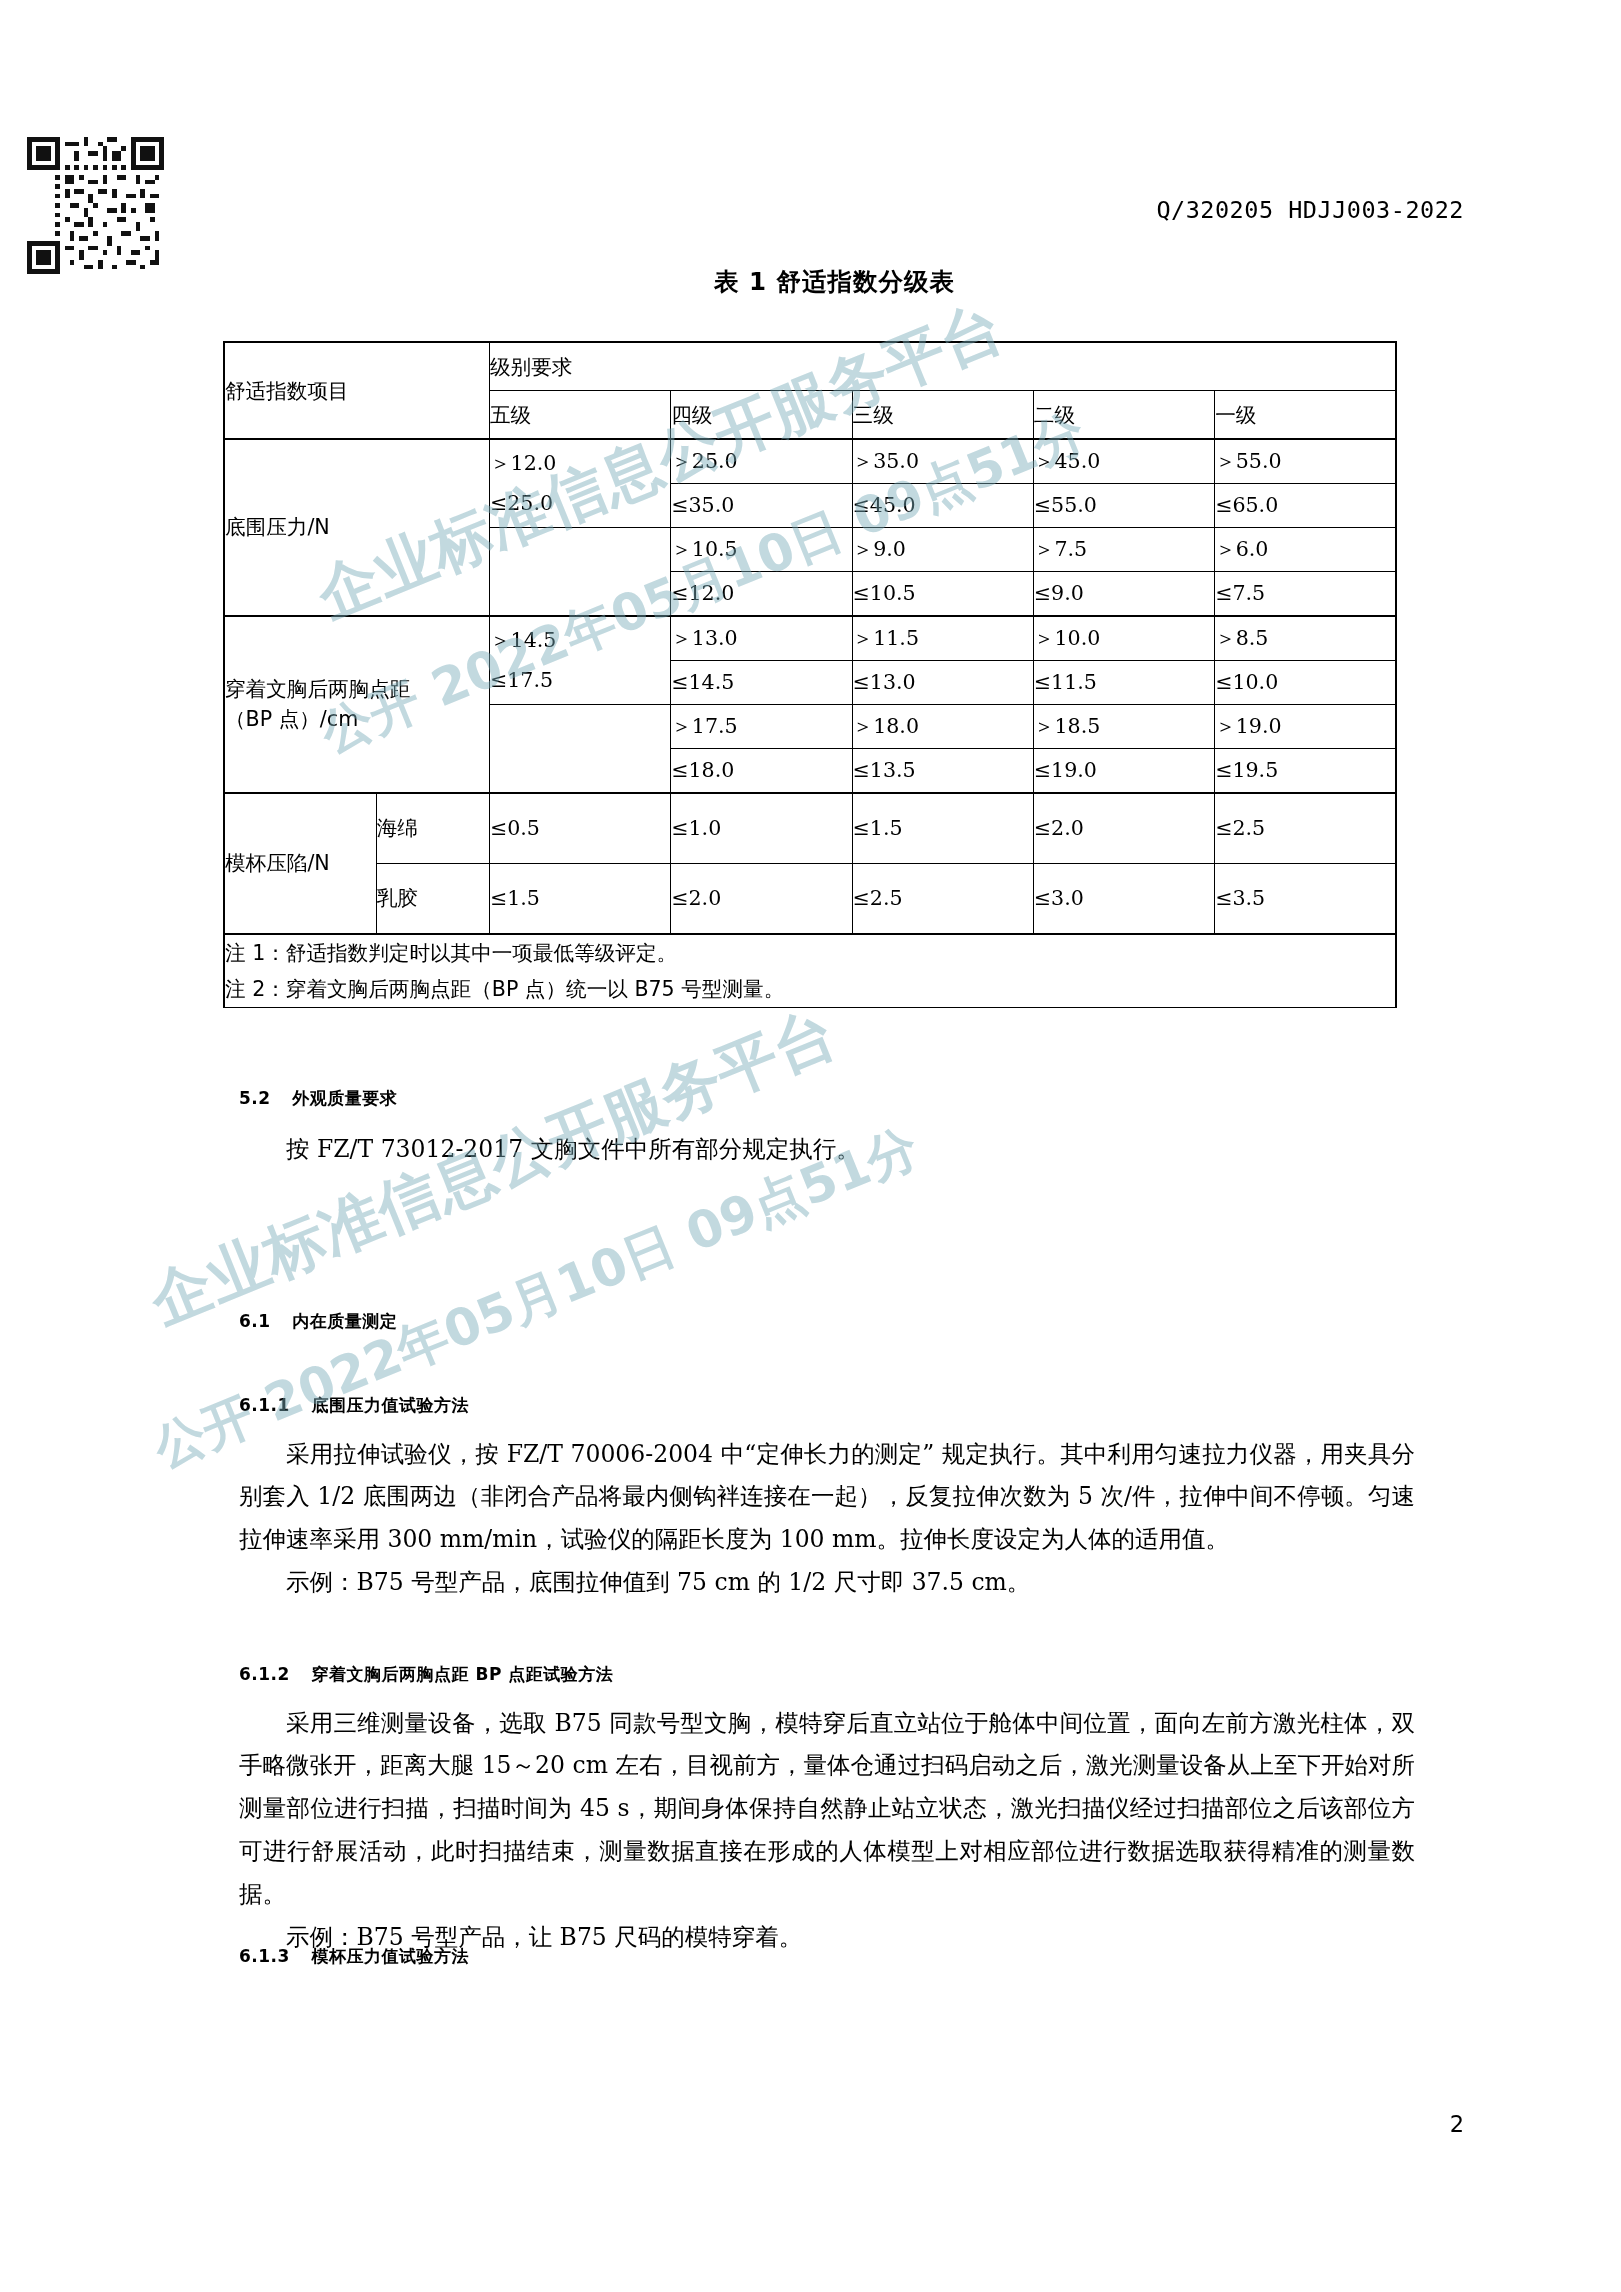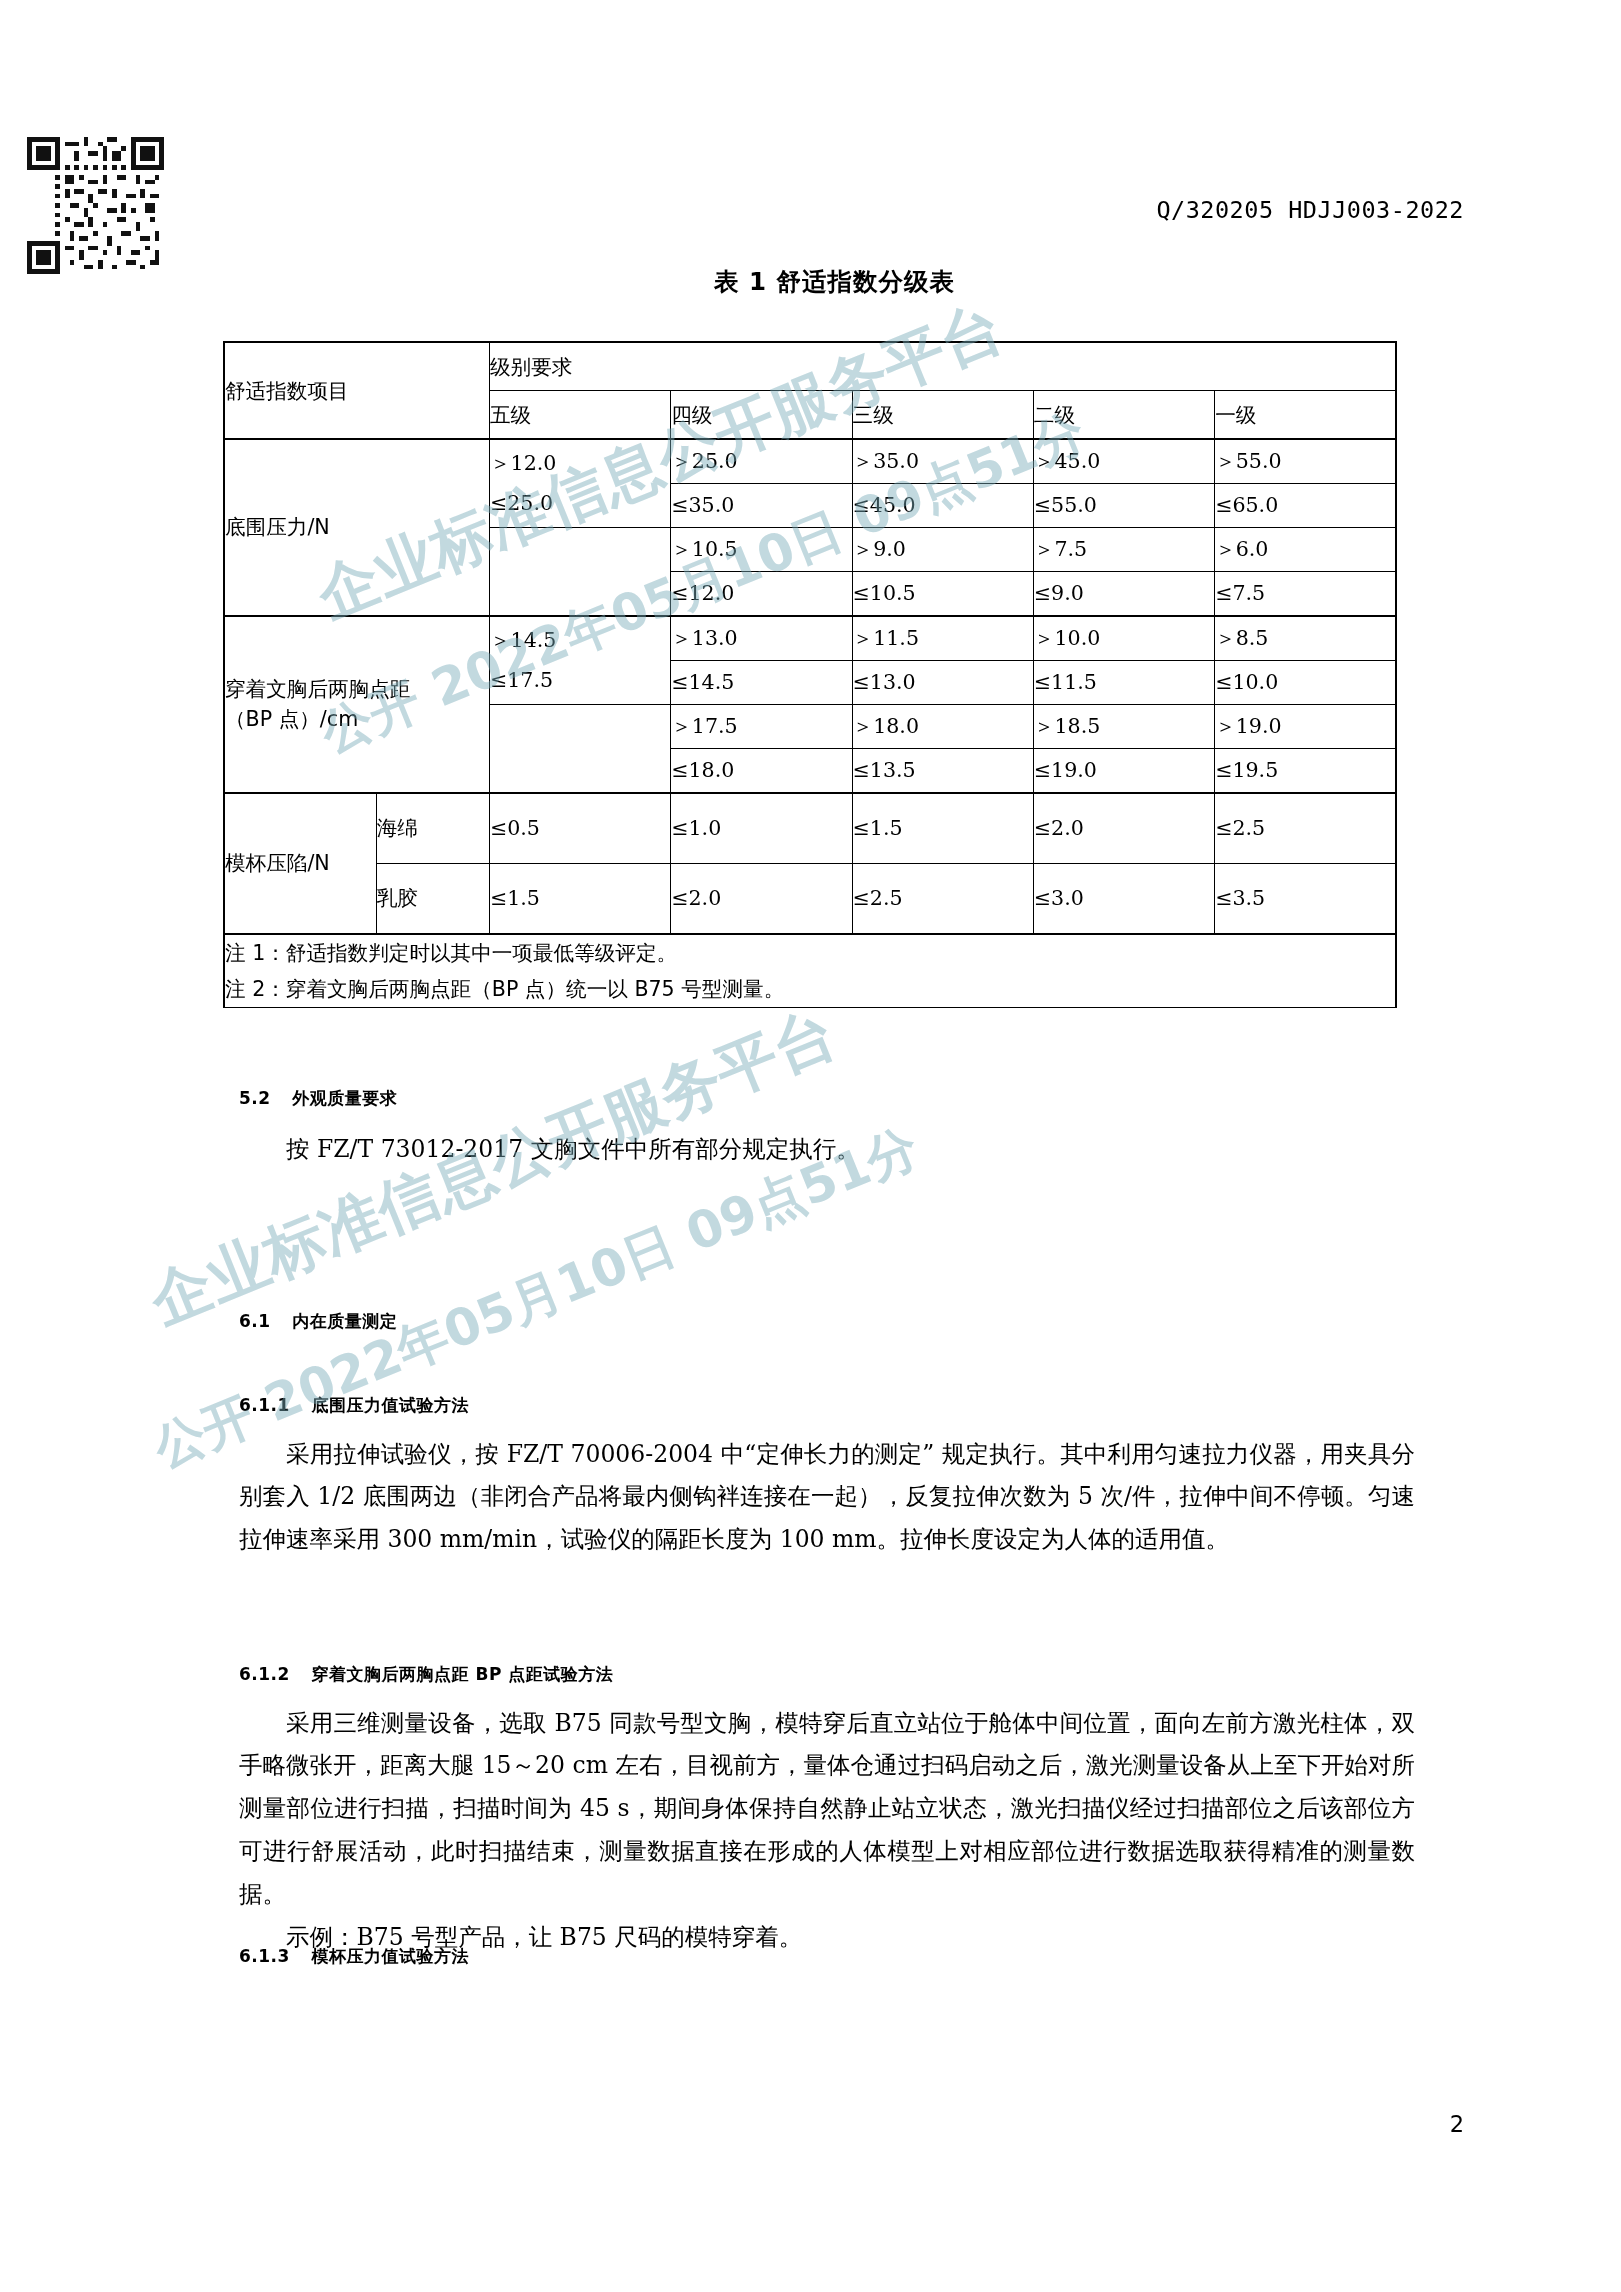--- a/index.html
+++ b/index.html
@@ -366,20 +366,21 @@
     <div class="h-title">
       <span class="num">6.1</span><span>内在质量测定</span>
     </div>
   </div>
 
   <div class="sec" style="top:1358px; left:239px; width:1176px;">
     <div class="h-title">
       <span class="num">6.1.1</span><span>底围压力值试验方法</span>
     </div>
     <div class="para indent" style="margin-top:15.7px;">采用拉伸试验仪，按 FZ/T 70006-2004 中“定伸长力的测定” 规定执行。其中利用匀速拉力仪器，用夹具分别套入 1/2 底围两边（非闭合产品将最内侧钩袢连接在一起），反复拉伸次数为 5 次/件，拉伸中间不停顿。匀速拉伸速率采用 300 mm/min，试验仪的隔距长度为 100 mm。拉伸长度设定为人体的适用值。</div>
+    <div class="para indent">示例：B75 号型产品，底围拉伸值到 75 cm 的 1/2 尺寸即 37.5 cm。</div>
   </div>
 
   <div class="sec" style="top:1627px; left:239px; width:1176px;">
     <div class="h-title">
       <span class="num">6.1.2</span><span>穿着文胸后两胸点距 BP 点距试验方法</span>
     </div>
     <div class="para indent" style="margin-top:15.7px;">采用三维测量设备，选取 B75 同款号型文胸，模特穿后直立站位于舱体中间位置，面向左前方激光柱体，双手略微张开，距离大腿 15～20 cm 左右，目视前方，量体仓通过扫码启动之后，激光测量设备从上至下开始对所测量部位进行扫描，扫描时间为 45 s，期间身体保持自然静止站立状态，激光扫描仪经过扫描部位之后该部位方可进行舒展活动，此时扫描结束，测量数据直接在形成的人体模型上对相应部位进行数据选取获得精准的测量数据。</div>
     <div class="para indent">示例：B75 号型产品，让 B75 尺码的模特穿着。</div>
   </div>
 

